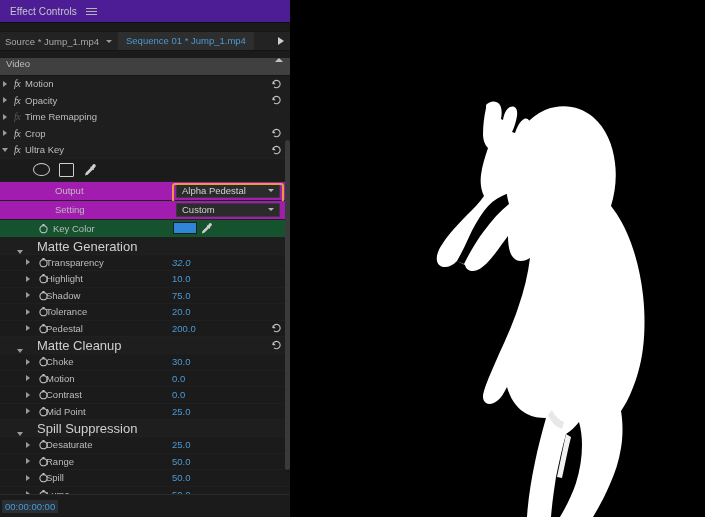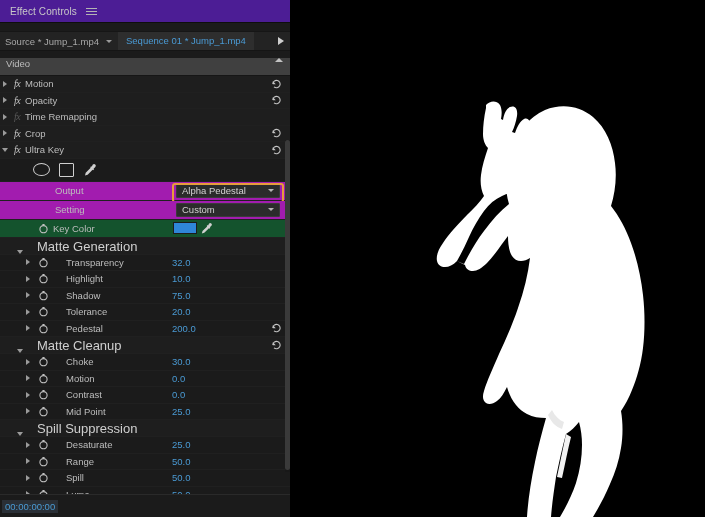--- a/index.html
+++ b/index.html
@@ -146,21 +146,21 @@
   
   .prow{
     height:15.5px;display:flex;align-items:center;position:relative;background:#1b1b1b;
     border-bottom:1px solid #202020;font-size:9.5px;color:#bdbdbd;
   }
   .prow .pchev{
     position:absolute;left:26px;width:0;height:0;border-top:3px solid transparent;
     border-bottom:3px solid transparent;border-left:4px solid #9b9b9b;cursor:pointer;
   }
   .prow .psw{position:absolute;left:38px;width:11px;height:11px;cursor:pointer;}
-  .prow .label{padding-left:66px;}
+  .prow .label{padding-left:46px;}
 
   
   .vscroll{
     position:absolute;right:0;top:64px;bottom:22px;width:5px;background:#181818;
   }
   .vthumb{position:absolute;top:0;left:0;width:5px;height:330px;background:#3a3a3a;border-radius:3px;cursor:pointer;}
 
   
   .tc-bar{
     height:22px;min-height:22px;background:#1b1b1b;border-top:1px solid #2a2a2a;
@@ -321,21 +321,21 @@
 
       <div class="prow">
         <i class="pchev"></i>
         <span class="psw">
           <svg viewBox="0 0 11 11">
               <circle cx="5.5" cy="6.2" r="3.6" fill="none" stroke="#c0c0c0" stroke-width="1.1"></circle>
               <path d="M4.4 1.6h2.2M5.5 2.6V1.6" stroke="#c0c0c0" stroke-width="1.1" fill="none"></path>
             </svg>
         </span>
         <span class="label">Transparency</span>
-        <span class="val" style="color: rgb(74, 154, 212);">32.0</span>
+        <span class="val" style="color: rgb(74, 154, 212); font-style: italic;">32.0</span>
       </div>
 
       <div class="prow">
         <i class="pchev"></i>
         <span class="psw">
           <svg viewBox="0 0 11 11">
               <circle cx="5.5" cy="6.2" r="3.6" fill="none" stroke="#c0c0c0" stroke-width="1.1"></circle>
               <path d="M4.4 1.6h2.2M5.5 2.6V1.6" stroke="#c0c0c0" stroke-width="1.1" fill="none"></path>
             </svg>
         </span>

